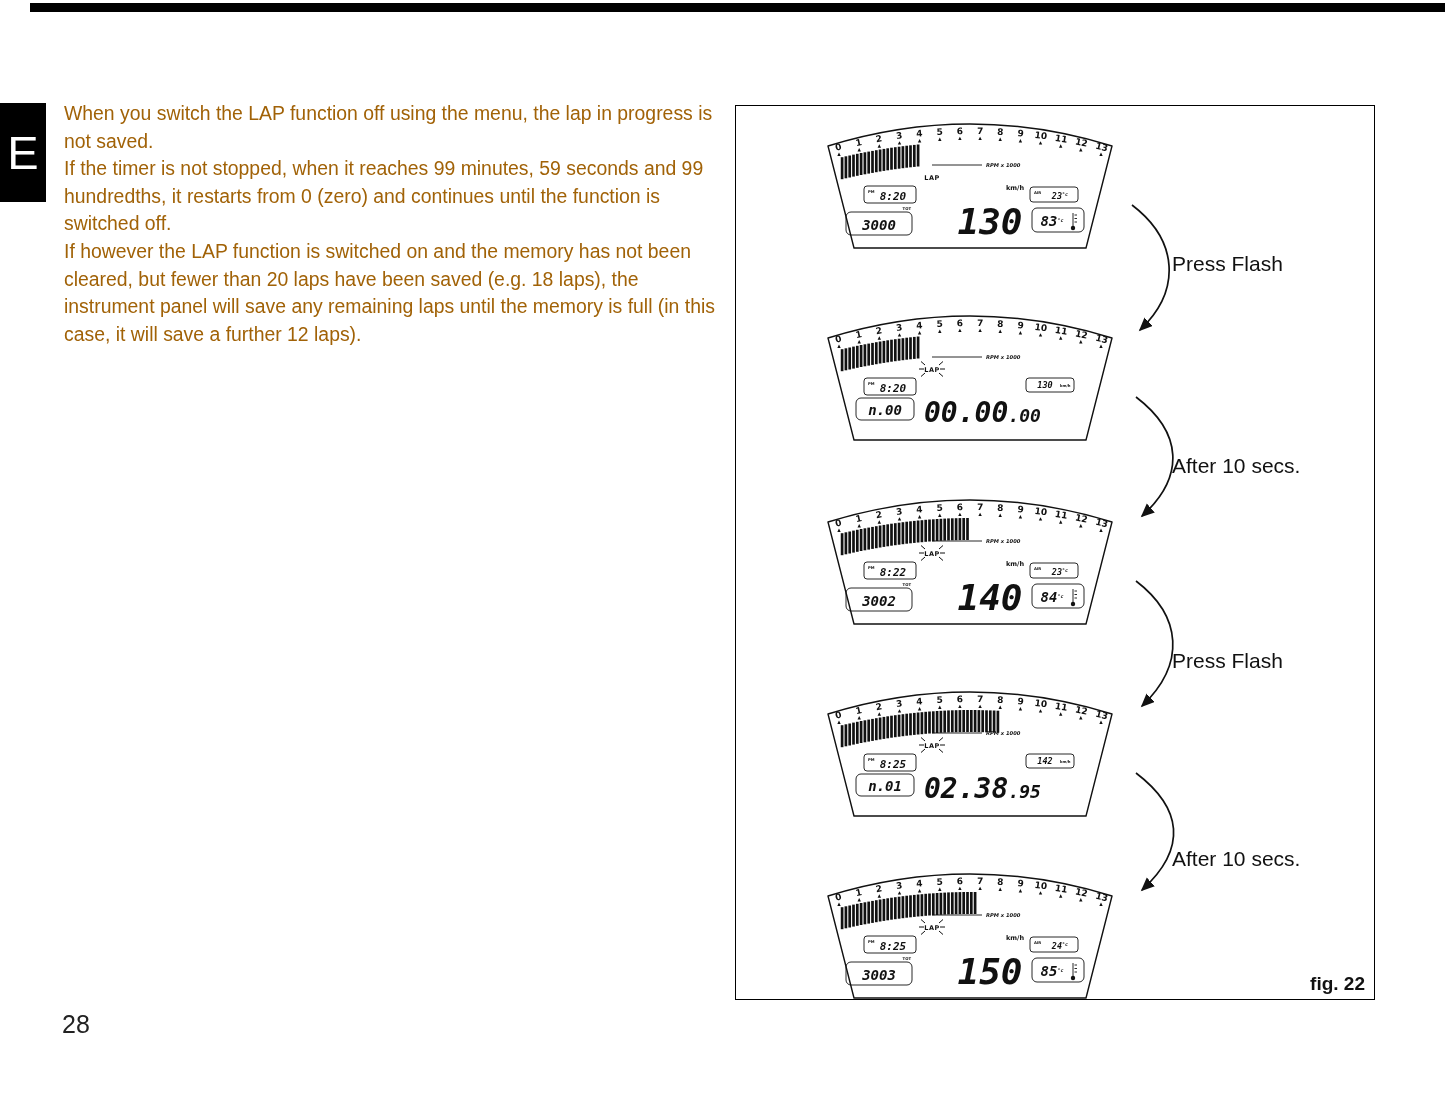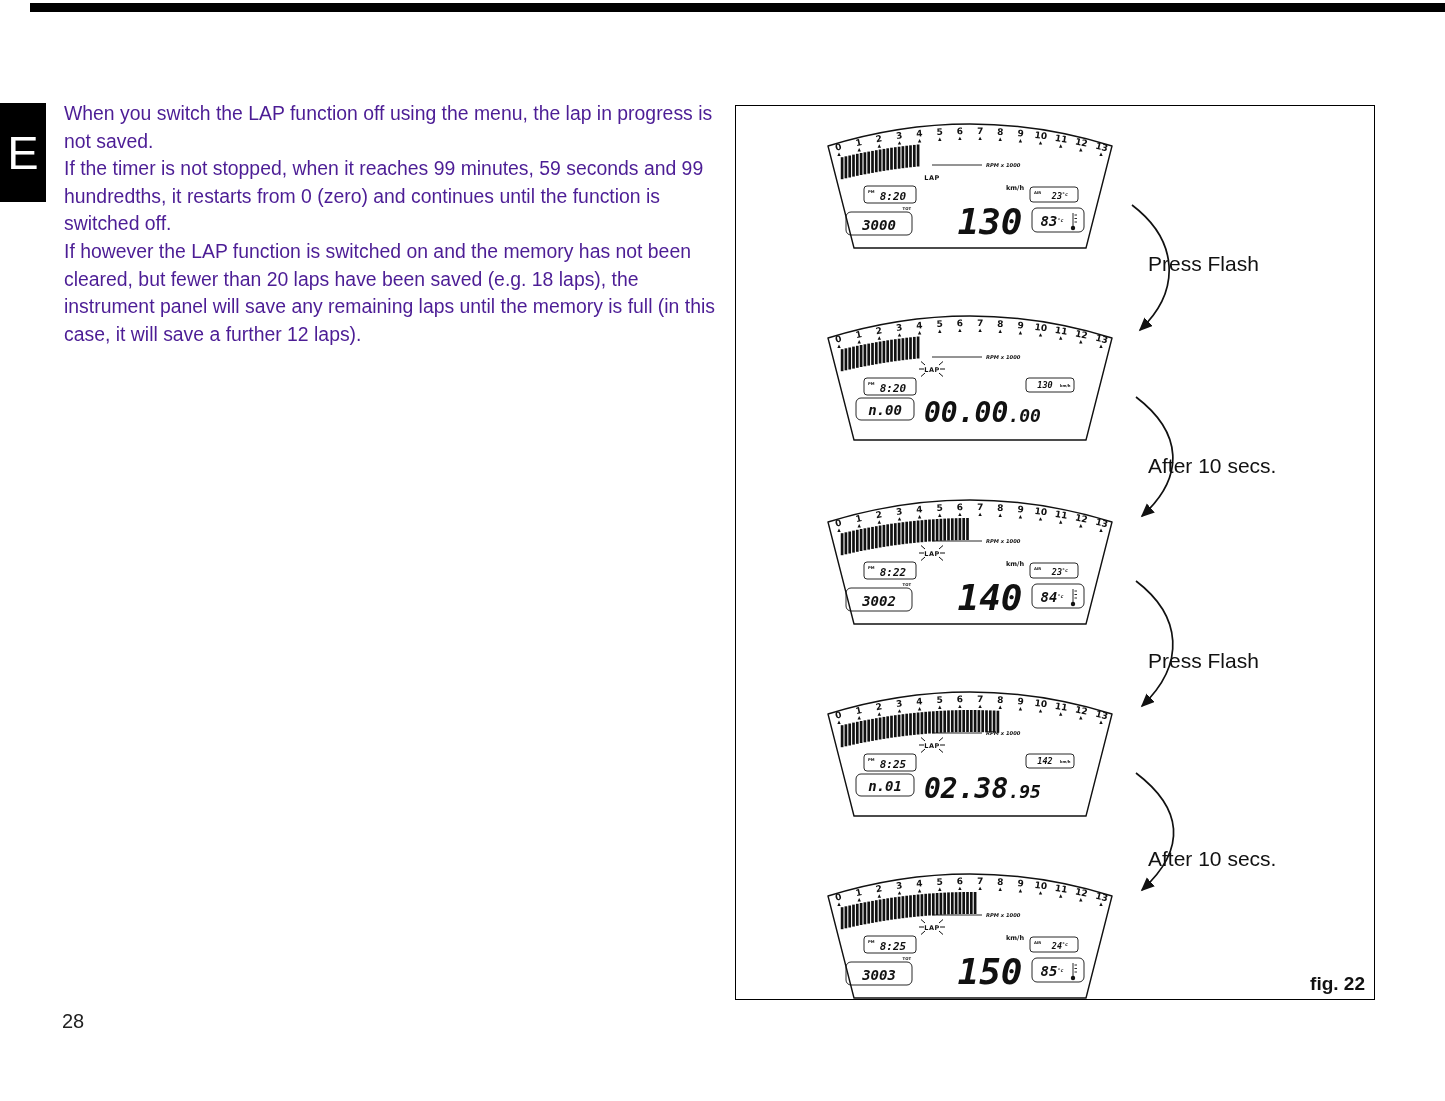--- a/index.html
+++ b/index.html
@@ -7,21 +7,21 @@
   body { font-family:"Liberation Sans", sans-serif; color:#141414; }
   .page { position:relative; width:1445px; height:1101px; background:#fff; overflow:hidden; }
 
   .top-bar { position:absolute; left:30px; top:3px; right:0; height:9px; background:#000; }
 
   .section-tab { position:absolute; left:0; top:103px; width:46px; height:99px; background:#000;
                  color:#fff; display:flex; align-items:center; justify-content:center;
                  font-size:47px; font-weight:400; }
 
   .text-col { position:absolute; left:64px; top:100px; width:654px;
-              font-size:19.4px; line-height:27.6px; color:#4c1d95; }
+              font-size:19.4px; line-height:27.6px; color:#a16207; }
   .text-col p { margin:0; }
 
   .figure-box { position:absolute; left:735px; top:105px; width:640px; height:895px;
                 border:1.5px solid #000; background:#fff; }
 
   .flow { position:absolute; left:0; top:0; }
   .flow path.arrow { fill:none; stroke:#111; stroke-width:1.7; }
   .flow .ah { fill:#111; }
 
   #panels { position:absolute; left:0; top:0; right:0; bottom:0; }
@@ -43,25 +43,25 @@
   .panel .sm  { font-size:8.5px; }
   .panel .xl  { font-size:36px; }
   .panel .xxl { font-size:28px; }
   .panel .frac { font-size:18px; }
   .panel .sup { font-size:5px; }
   .panel rect { fill:none; stroke:#111; stroke-width:0.9; }
   .panel .outline { fill:#fff; stroke:#111; stroke-width:1.4; stroke-linejoin:round; }
   .thermo line { stroke:#111; stroke-width:0.9; }
   .thermo circle { fill:#111; }
 
-  .step-label { position:absolute; left:412px; font-size:21px; color:#111; white-space:nowrap; }
+  .step-label { position:absolute; left:436px; font-size:21px; color:#111; white-space:nowrap; }
   .s1 { top:146px; } .s2 { top:348px; } .s3 { top:543px; } .s4 { top:741px; }
 
   .fig-caption { position:absolute; right:9px; bottom:4px; font-size:19px; color:#111;font-weight:bold; }
-  .page-number { position:absolute; left:62px; top:1010px; font-size:20px; color:#222; }
+  .page-number { position:absolute; left:62px; top:1010px; font-size:25px; color:#222; }
 </style>
 </head>
 <body>
 
 <div class="page">
 
   <div class="top-bar"></div>
 
   <div class="section-tab">
     <span>E</span>

